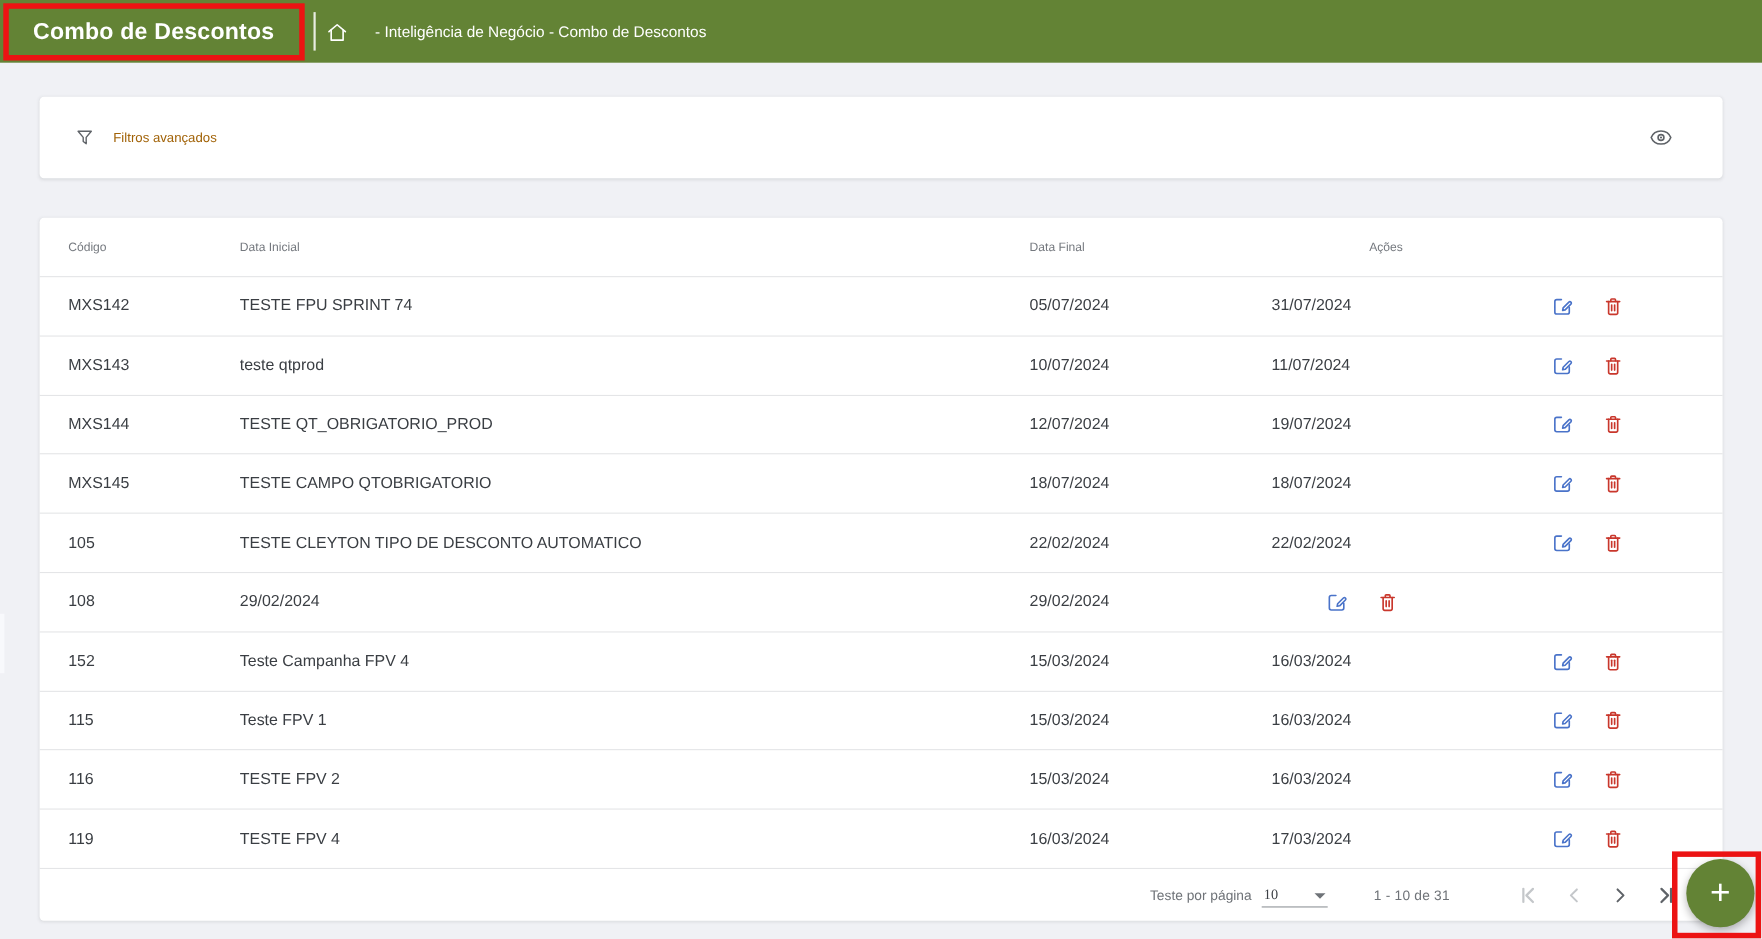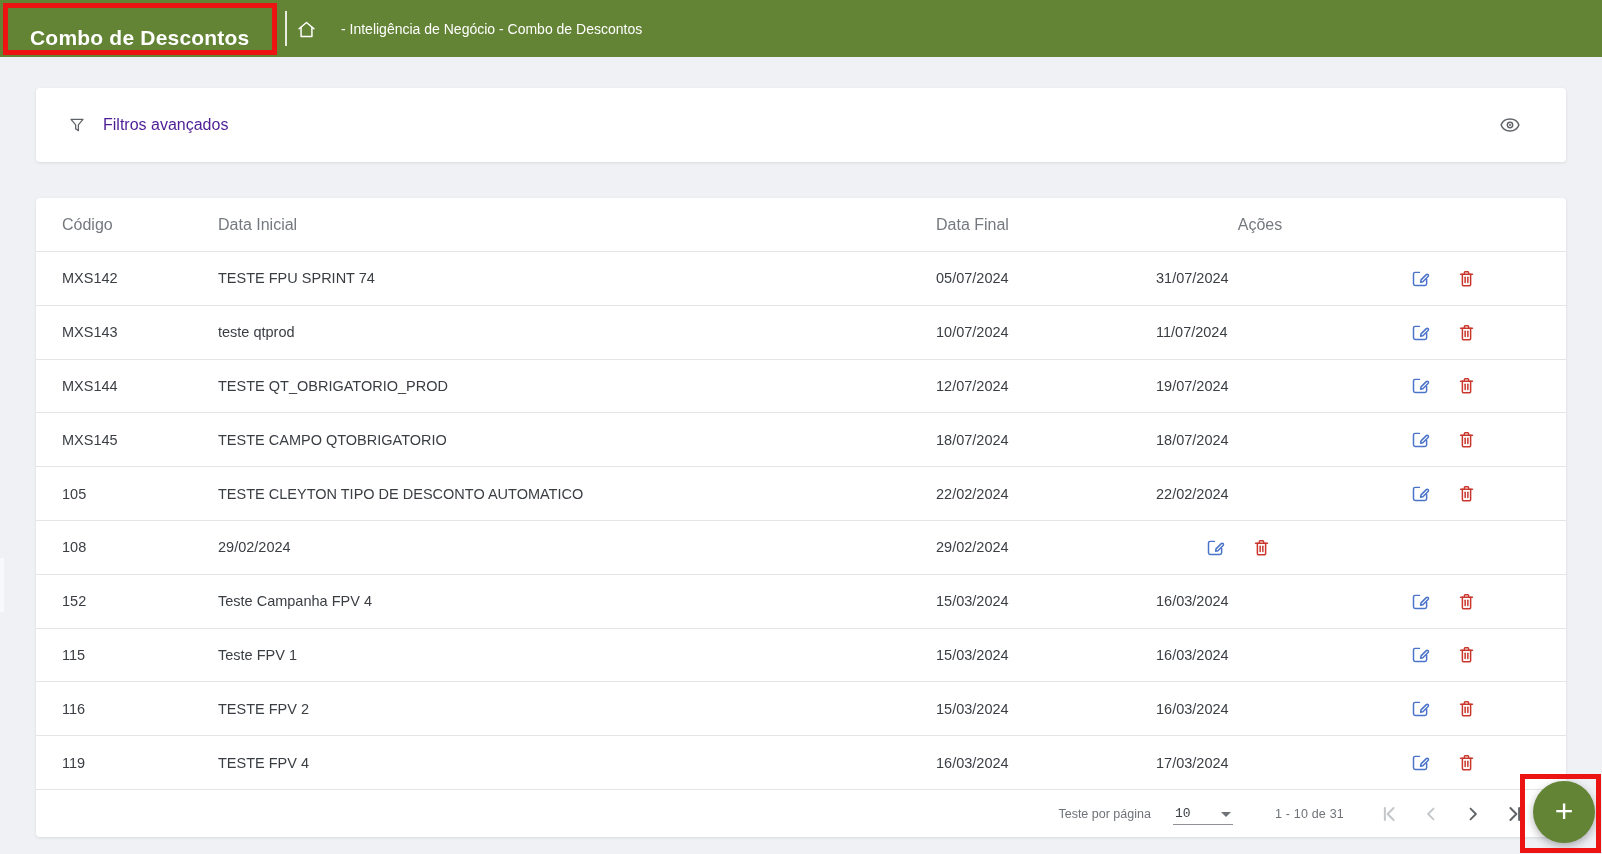--- a/index.html
+++ b/index.html
@@ -18,21 +18,21 @@
     background: #638335;
     position: relative;
     display: flex;
     align-items: center;
   }
   .title-annotation {
     position: absolute;
     left: 3px; top: 3px;
     width: 274px; height: 52px;
     border: 5px solid #ec1313;
-    display: flex; align-items: flex-end;
+    display: flex; align-items: center;
     pointer-events: none;
     z-index: 5;
   }
   .page-title {
     color: #ffffff;
     font-size: 21px;
     font-weight: 700;
     letter-spacing: .2px;
     padding-left: 22px;
     white-space: nowrap;
@@ -70,22 +70,22 @@
     box-shadow: 0 1px 3px rgba(60,64,67,.12);
     display: flex; align-items: center;
     padding: 0 30px 0 32px;
   }
   .filter-toggle {
     display: flex; align-items: center; gap: 17px;
     background: transparent; border: none; cursor: pointer;
     font-family: inherit;
   }
   .filter-label {
-    font-size: 16px;
-    color: #4c1d95;
+    font-size: 12px;
+    color: #a16207;
     text-align: center;
   }
   .eye-btn {
     margin-left: auto;
     width: 28px; height: 28px;
     margin-right: 12px;
     background: transparent; border: none; cursor: pointer;
     display: flex; align-items: center; justify-content: center;
   }
 
@@ -101,21 +101,21 @@
   }
   .trow {
     display: grid;
     grid-template-columns: 156px 718px 220px 220px 1fr;
     align-items: center;
     padding-left: 26px;
     border-bottom: 1px solid #e4e5e7;
   }
   .thead-row {
     height: 54px;
-    font-size: 16px;
+    font-size: 11px;
     color: #75797f;
   }
   .tbody-row { height: 53.8px; font-size: 14.5px; color: #3a3e43; }
   .cell { white-space: nowrap; overflow: hidden; text-overflow: ellipsis; padding-right: 12px; }
   .c-acoes {
     display: flex; align-items: center; justify-content: center;
     gap: 22px; padding-right: 56px;
   }
   .th-acoes { text-align: center; }
   .icon-btn {
@@ -132,33 +132,33 @@
     display: flex;
     align-items: center;
     justify-content: flex-end;
     padding-right: 30px;
     font-size: 12.5px;
     color: #6f7378;
   }
   .items-per-page-select {
     display: flex; align-items: flex-end; justify-content: space-between;
     width: 60px; height: 22px;
-    margin-left: 22px;
+    margin-left: 9px;
     border: none; border-bottom: 1px solid #8f9398;
     background: transparent; cursor: pointer;
-    font-family: Liberation Mono, monospace; font-size: 13px; color: #3c4045;
+    font-family: Liberation Serif, serif; font-size: 13px; color: #3c4045;
     padding: 0 2px 3px 2px;
   }
   .select-caret {
     width: 0; height: 0; align-self: center; margin-top: 6px;
     border-left: 5px solid transparent;
     border-right: 5px solid transparent;
     border-top: 5px solid #6f7378;
   }
-  .range-label { margin-left: 42px; margin-right: 24px; letter-spacing: .2px; }
+  .range-label { margin-left: 42px; margin-right: 50px; letter-spacing: .2px; }
   .nav-btn {
     width: 42px; height: 40px;
     background: transparent; border: none; cursor: pointer;
     display: flex; align-items: center; justify-content: center;
   }
   .nav-btn.disabled { cursor: default; }
 
   
   .fab {
     position: absolute;

